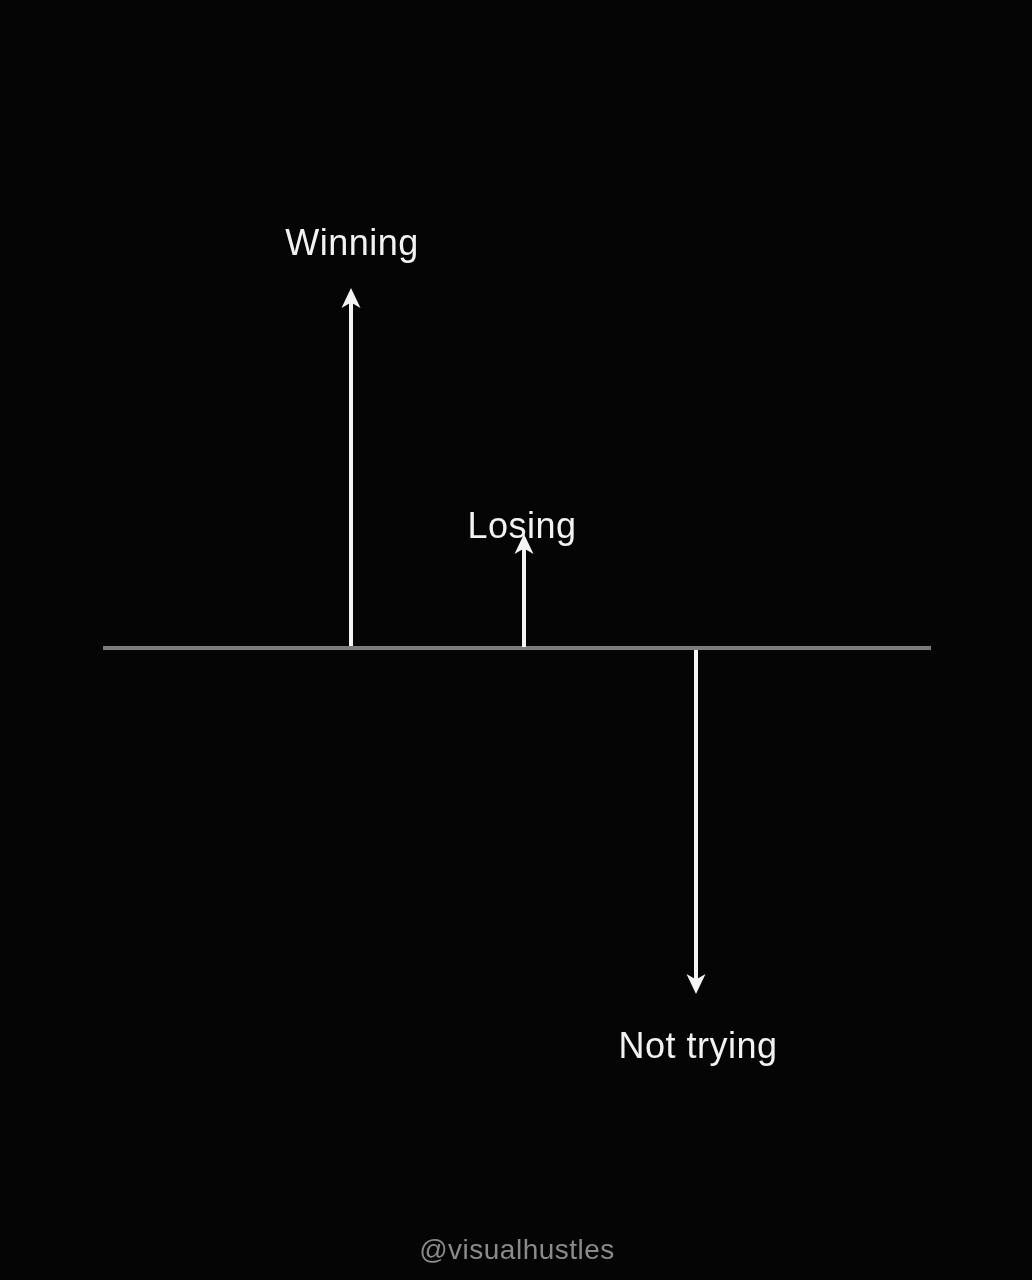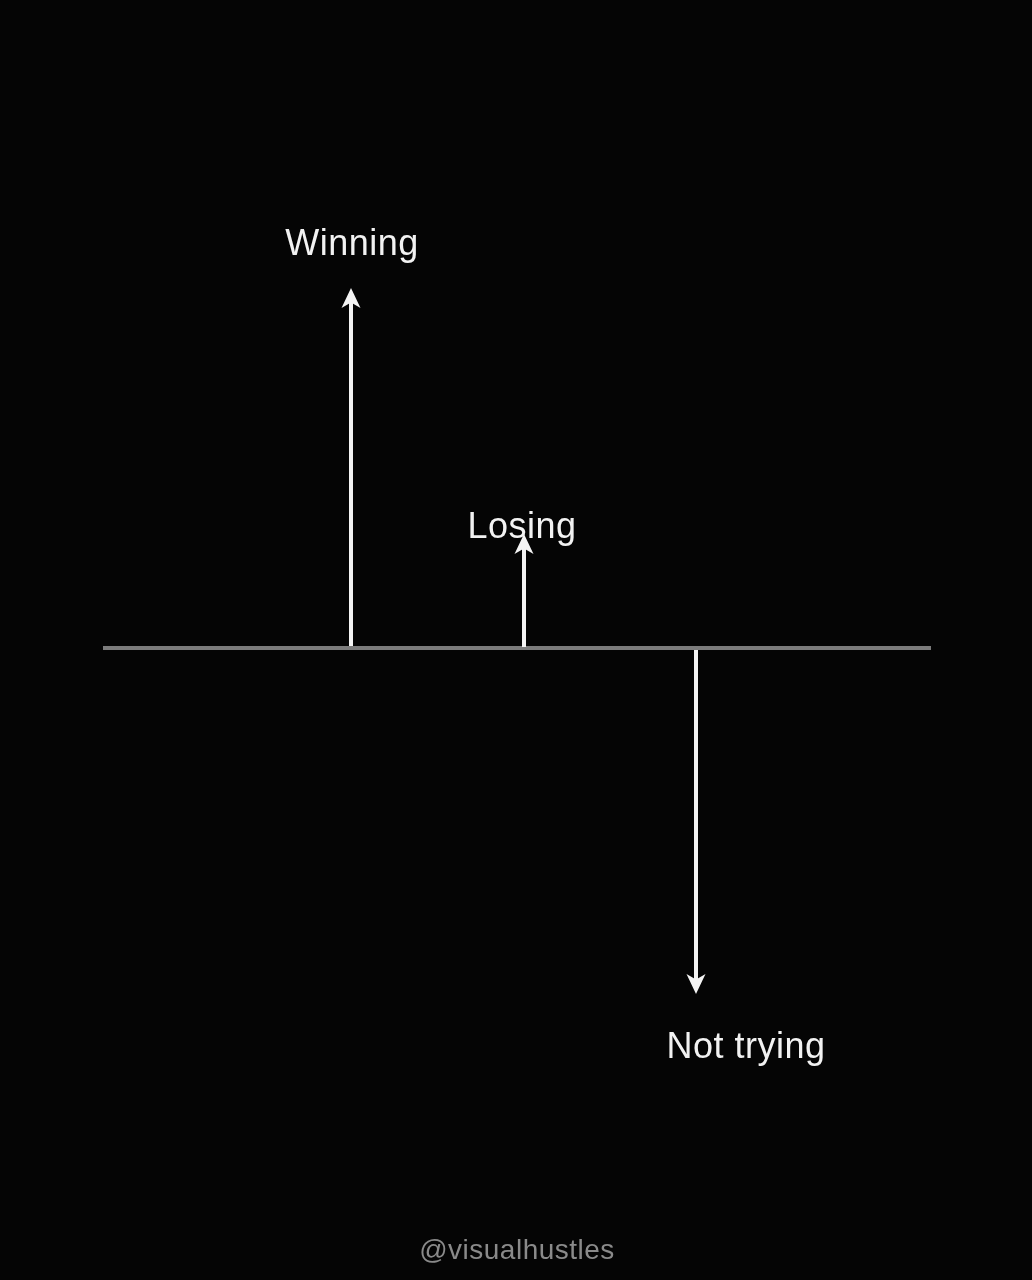--- a/index.html
+++ b/index.html
@@ -26,21 +26,21 @@
     position: absolute;
     transform: translateX(-50%);
     color: #f2f2f2;
     font-size: 36px;
     font-weight: 400;
     letter-spacing: 0.5px;
     white-space: nowrap;
   }
   .label-winning   { left: 352px; top: 222px; }
   .label-losing    { left: 522px; top: 469px; margin-top: 36px; }
-  .label-nottrying { left: 698px; top: 1025px; margin-left: 48px; }
+  .label-nottrying { left: 698px; top: 1025px; }
   .watermark {
     position: absolute;
     left: 517px;
     top: 1234px;
     transform: translateX(-50%);
     color: #8a8a8a;
     font-size: 28px;
     font-weight: 400;
     letter-spacing: 0.5px;
     white-space: nowrap;

